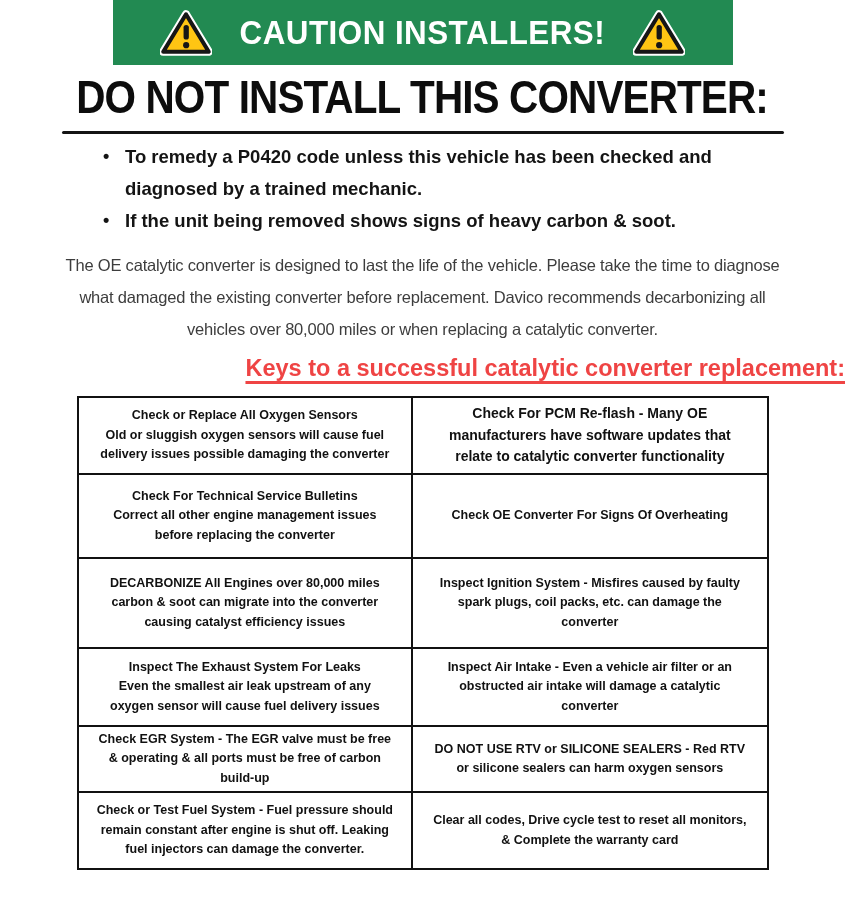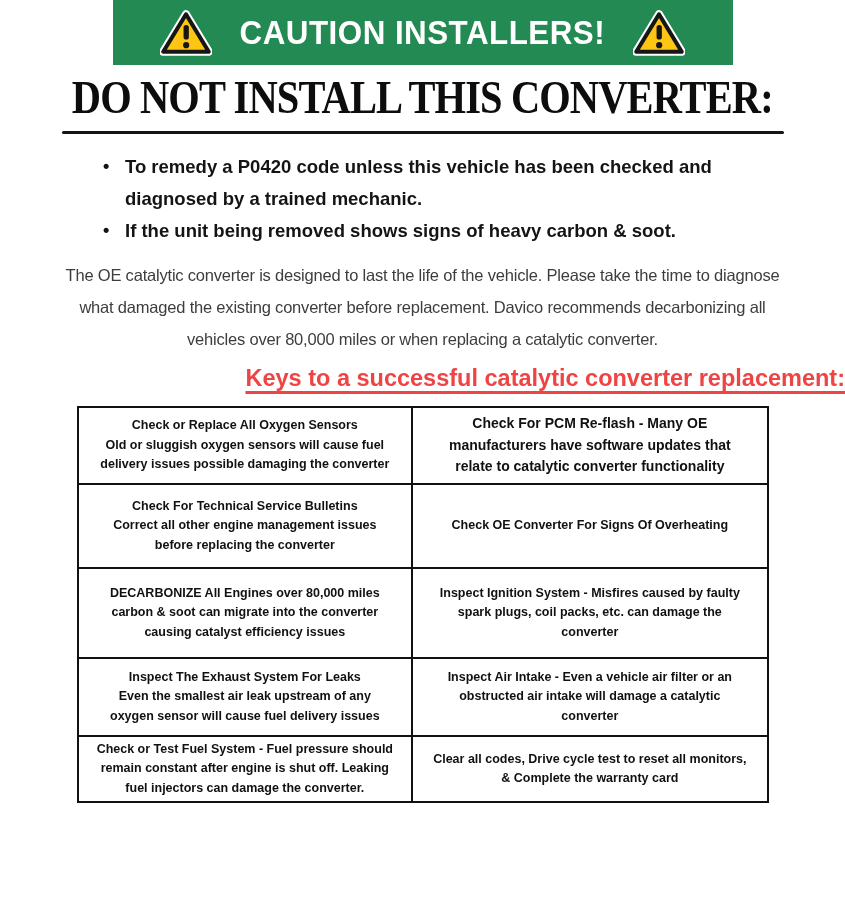--- a/index.html
+++ b/index.html
@@ -13,30 +13,30 @@
     margin:0 auto; width:620px; height:65px; background:#228a52;
     display:flex; align-items:center; justify-content:center; gap:18px;
   }
   .tri { width:52px; height:46px; flex:0 0 auto; }
   .banner-label {
     color:#ffffff; font-size:33px; font-weight:800; letter-spacing:0.5px;
     transform:scaleX(0.95); white-space:nowrap;
   }
 
   
-  .title-wrap { text-align:center; margin-top:8px; height:50px;font-family:Liberation Serif, serif; }
+  .title-wrap { text-align:center; margin-top:8px; height:50px; }
   .title {
     display:inline-block; font-size:46px; line-height:49px; font-weight:800;
     letter-spacing:-1px; transform:scaleX(0.88); white-space:nowrap; color:#0d0d0d;
   }
   .rule { width:722px; height:3px; background:#141414; margin:8px auto 0; border-radius:2px; }
 
   
   .bullets {
-    margin:17px 0 0 100px; padding:0; width:650px; list-style:none;
+    margin:7px 0 0 100px; padding:0; width:650px; list-style:none;
     font-size:18.5px; font-weight:700; line-height:32px; color:#141414;
   }
   .bullets li { position:relative; padding-left:25px; }
   .bullets li::before { content:"\2022"; position:absolute; left:3px; top:-1px; font-size:18px; }
 
   
   .paragraph { margin-top:12px; text-align:center; font-weight:400; color:#3d3d3d; }
   .paragraph .pline { display:block; white-space:nowrap; font-size:16.5px; line-height:32px; letter-spacing:-0.2px; }
 
   
@@ -145,20 +145,28 @@
         <td>
           <span class="cell-line">Inspect The Exhaust System For Leaks</span>
           <span class="cell-line">Even the smallest air leak upstream of any oxygen sensor will cause fuel delivery issues</span>
         </td>
         <td>
           <span class="cell-line">Inspect Air Intake - Even a vehicle air filter or an obstructed air intake will damage a catalytic converter</span>
         </td>
       </tr>
       <tr>
         <td>
+          <span class="cell-line">Check EGR System - The EGR valve must be free &amp; operating &amp; all ports must be free of carbon build-up</span>
+        </td>
+        <td>
+          <span class="cell-line">DO NOT USE RTV or SILICONE SEALERS - Red RTV or silicone sealers can harm oxygen sensors</span>
+        </td>
+      </tr>
+      <tr>
+        <td>
           <span class="cell-line">Check or Test Fuel System - Fuel pressure should remain constant after engine is shut off.  Leaking fuel injectors can damage the converter.</span>
         </td>
         <td>
           <span class="cell-line">Clear all codes,  Drive cycle test to reset all monitors, &amp; Complete the warranty card</span>
         </td>
       </tr>
     </tbody>
   </table>
 
 </div>

